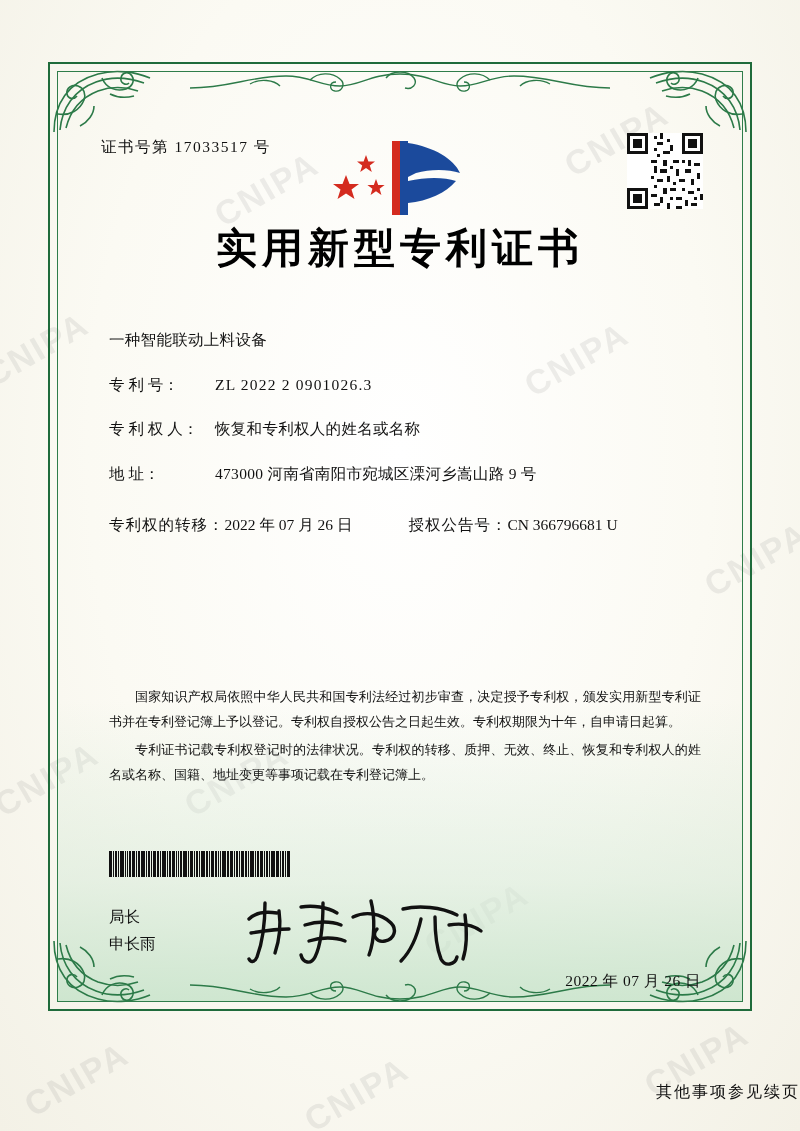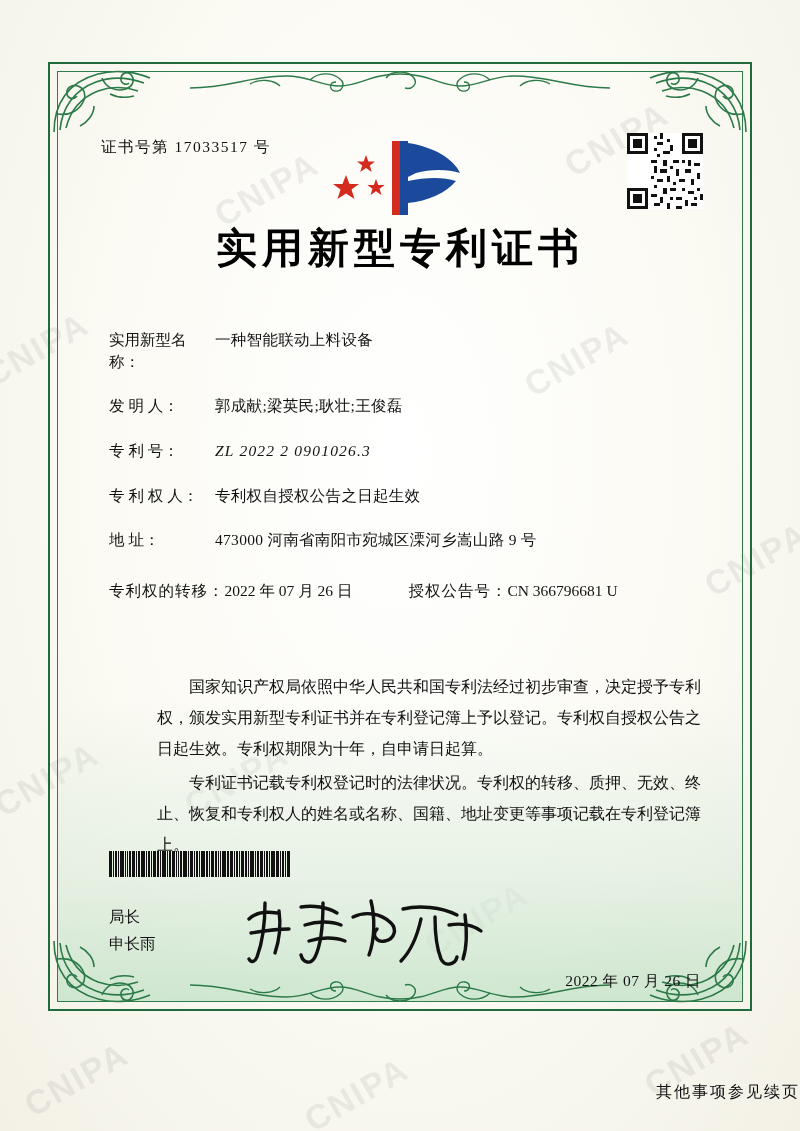--- a/index.html
+++ b/index.html
@@ -176,43 +176,41 @@
     width: 106px;
     flex: 0 0 106px;
     letter-spacing: 0px;
   }
   .field-value {
     flex: 1;
     letter-spacing: 0.3px;
   }
   .field-value.mono-ish {
     letter-spacing: 1.2px;
-    font-style: italic;
   }
 
   .grant-row {
     display: flex;
     align-items: baseline;
     margin-top: 30px;
     margin-bottom: 8px;
     font-size: 15.5px;
   }
   .grant-date-label { letter-spacing: 1px; }
   .grant-no-label { margin-left: 56px; letter-spacing: 1px; }
 
   .paragraphs {
     position: absolute;
     left: 52px;
     right: 42px;
-    top: 600px;
-    font-size: 16px;
+    top: 613px;
+    font-size: 13px;
     line-height: 1.95;
     color: #111;
     text-align: justify;
-    margin-left: 48px;
   }
   .paragraphs p {
     margin: 0 0 2px 0;
     text-indent: 2em;
   }
 
   .barcode {
     position: absolute;
     left: 52px;
     top: 780px;
@@ -446,38 +444,33 @@
           <rect x="21" y="23" width="2" height="1"></rect>
         <rect x="24" y="20" width="1" height="2"></rect>
       </g>
     </svg>
 
     <div class="title">实用新型专利证书</div>
 
     <div class="fields">
 
       <div class="field-row">
-        <div class="field-label">实用新型名称：</div>
         <div class="field-value">一种智能联动上料设备</div>
       </div>
 
-      <div class="field-row">
-        <div class="field-label">发 明 人：</div>
-        <div class="field-value">郭成献;梁英民;耿壮;王俊磊</div>
-      </div>
 
       <div class="field-row">
         <div class="field-label">专 利 号：</div>
         <div class="field-value mono-ish">ZL 2022 2 0901026.3</div>
       </div>
 
 
       <div class="field-row">
         <div class="field-label">专 利 权 人：</div>
-        <div class="field-value">专利权自授权公告之日起生效</div>
+        <div class="field-value">恢复和专利权人的姓名或名称</div>
       </div>
 
       <div class="field-row">
         <div class="field-label">地        址：</div>
         <div class="field-value">473000 河南省南阳市宛城区溧河乡嵩山路 9 号</div>
       </div>
 
       <div class="grant-row">
         <span class="grant-date-label">专利权的转移：</span>
         <span>2022 年 07 月 26 日</span>

